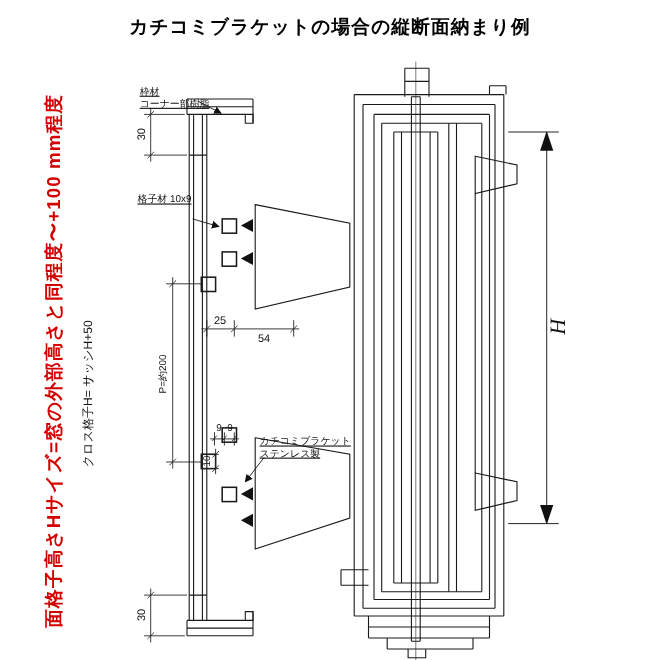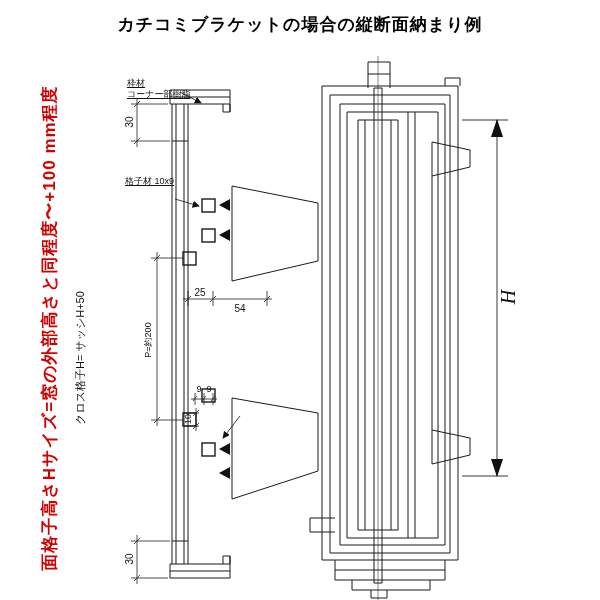--- a/index.html
+++ b/index.html
@@ -131,20 +131,24 @@
 
   <div class="vtext note-black" style="left:80px; top:358px;">クロス格子H= サッシH+50</div>
 
   <div class="lbl" style="left:127px; top:78px;">
     <div>枠材</div>
     <div>コーナー部樹脂</div>
   </div>
 
   <div class="lbl" style="left:125px; top:176px;">格子材 10x9</div>
 
+  <div class="lbl" style="left:236px; top:396px;">
+    <div>カチコミブラケット</div>
+    <div>ステンレス製</div>
+  </div>
 
   <div class="vtext dim" style="left:129px; top:122px;">30</div>
   <div class="vtext dim" style="left:129px; top:559px;">30</div>
   <div class="hlab dim" style="left:200px; top:292px;">25</div>
   <div class="hlab dim" style="left:240px; top:308px;">54</div>
   <div class="vtext dim dim-small" style="left:148px; top:340px;">P=約200</div>
   <div class="hlab dim dim-small" style="left:199px; top:389px;">9</div>
   <div class="hlab dim dim-small" style="left:209px; top:389px;">9</div>
   <div class="vtext dim dim-small" style="left:188px; top:419px;">10</div>
   <div class="vtext hsym" style="left:508px; top:297px;">H</div>

